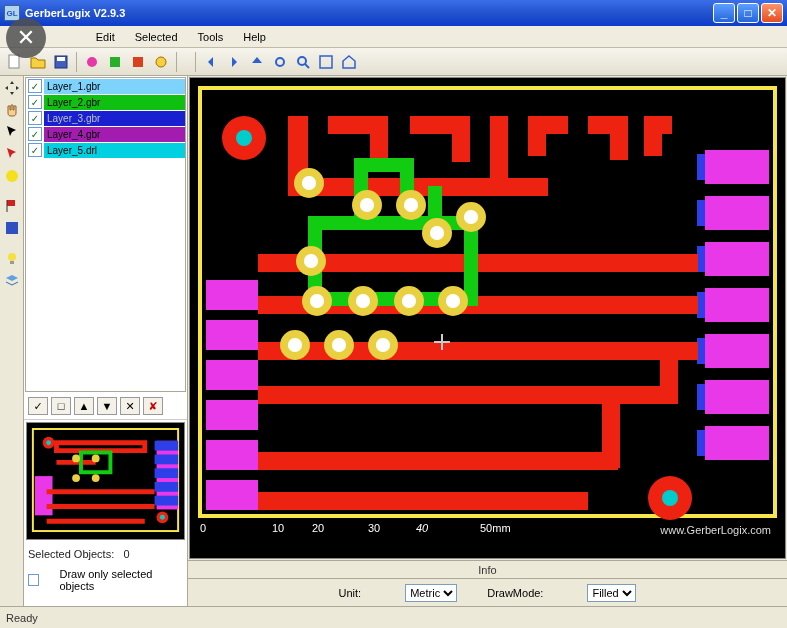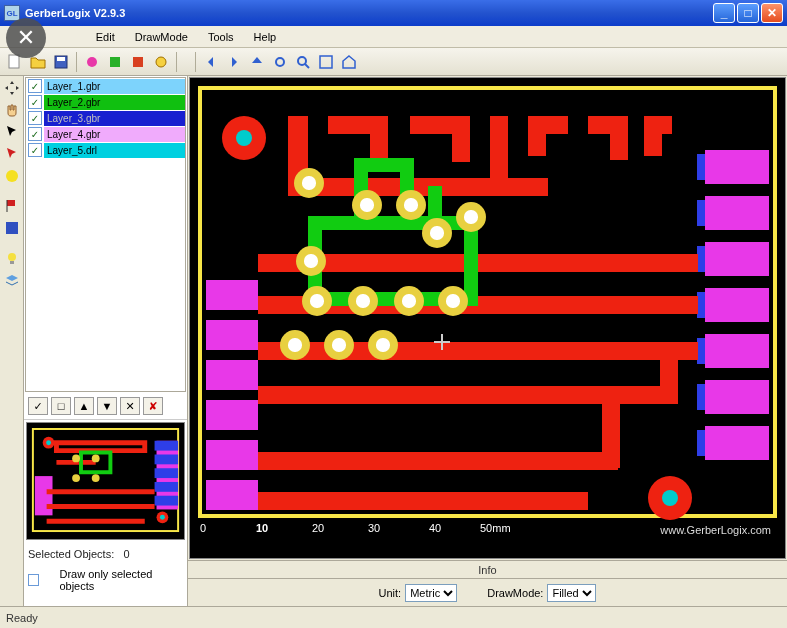--- a/index.html
+++ b/index.html
@@ -45,21 +45,21 @@
 .canvas-wrap { flex: 1; position: relative; border: 1px solid #888; margin: 1px; background: #000; overflow: hidden; }
 
 .ruler { position: absolute; bottom: 22px; left: 10px; right: 10px; height: 14px; color: #fff; font-size: 9px; display: flex; }
 .ruler span { flex: 0 0 auto; }
 .watermark { position: absolute; bottom: 22px; right: 14px; color: #ddd; font-size: 11px; }
 
 .infobar { height: 18px; border-top: 1px solid #aca899; display: flex; align-items: center; justify-content: center; background: #ece9d8; font-size: 11px; color: #333; }
 
 .bottombar { height: 28px; border-top: 1px solid #aca899; background: #ece9d8; display: flex; align-items: center; justify-content: center; gap: 30px; }
 .bbfield { display: flex; align-items: center; gap: 4px; }
-.bbfield select { font-size: 11px; height: 18px; border: 1px solid #7b9ebd; background: #fff; }
+.bbfield select { font-size: 11px; height: 18px; border: 1px solid #7b9ebd; background: #fff; margin-left: 40px; }
 
 .statusbar { height: 22px; background: #ece9d8; border-top: 1px solid #aca899; display: flex; align-items: center; padding: 0 6px; color: #333; }
 
 
 .pcb { position: absolute; inset: 8px 8px 40px 8px; }
 .pcb-outline { position: absolute; inset: 0; border: 4px solid #f7e648; }
 .trace-r { position: absolute; background: #e21; }
 .trace-g { position: absolute; background: #1c1; }
 .pad-m { position: absolute; background: #e838e8; }
 .pad-b { position: absolute; background: #2e3ee8; }
@@ -78,21 +78,21 @@
     <div class="winbtn min">_</div>
     <div class="winbtn max">□</div>
     <div class="winbtn close">✕</div>
   </div>
 </div>
 
 <div class="menubar">
   <div class="close-overlay">✕</div>
   <div class="menuitem" style="margin-left:44px;opacity:0">File</div>
   <div class="menuitem">Edit</div>
-  <div class="menuitem">DrawMode</div>
+  <div class="menuitem">Selected</div>
   <div class="menuitem">Tools</div>
   <div class="menuitem">Help</div>
 </div>
 
 <div class="toolbar">
   <div class="tbtn">
       <svg width="16" height="16">
         <rect x="2" y="1" width="10" height="13" fill="#fff" stroke="#888"></rect>
       </svg>
     </div>
@@ -233,21 +233,21 @@
         <div class="layer-row">
           <div class="chk">✓</div>
           <div class="swatch" style="background:#10c010;color:#000">Layer_2.gbr</div>
         </div>
         <div class="layer-row">
           <div class="chk">✓</div>
           <div class="swatch" style="background:#1820d0;color:#c0c0c0">Layer_3.gbr</div>
         </div>
         <div class="layer-row">
           <div class="chk">✓</div>
-          <div class="swatch" style="background:#f0abfc;color:#000">Layer_4.gbr</div>
+          <div class="swatch" style="background:#a21caf;color:#000">Layer_4.gbr</div>
         </div>
         <div class="layer-row">
           <div class="chk">✓</div>
           <div class="swatch" style="background:#00d0e0;color:#000">Layer_5.drl</div>
         </div>
       </div>
     <div class="layerbtns">
       <div class="lbtn">✓</div>
       <div class="lbtn">□</div>
       <div class="lbtn">▲</div>
@@ -369,24 +369,24 @@
         <div class="via h" style="left:104px;top:200px;width:30px;height:30px"></div>
 
         <div style="position:absolute;left:236px;top:248px;width:16px;height:16px;">
           <div style="position:absolute;left:7px;top:0;width:2px;height:16px;background:#ccc"></div>
           <div style="position:absolute;top:7px;left:0;height:2px;width:16px;background:#ccc"></div>
         </div>
       </div>
 
       <div class="ruler" id="ruler">
           <span style="position: absolute; left: 0px;">0</span>
-          <span style="position: absolute; left: 56px; font-weight: bold;">10</span>
+          <span style="position: absolute; left: 72px;">10</span>
           <span style="position: absolute; left: 112px;">20</span>
           <span style="position: absolute; left: 168px;">30</span>
-          <span style="position: absolute; left: 229px;">40</span>
+          <span style="position: absolute; left: 216px; font-style: italic;">40</span>
           <span style="position: absolute; left: 280px;">50mm</span>
         </div>
       <div class="watermark">www.GerberLogix.com</div>
     </div>
 
     <div class="infobar">
       <span>Info</span>
     </div>
 
     <div class="bottombar">

